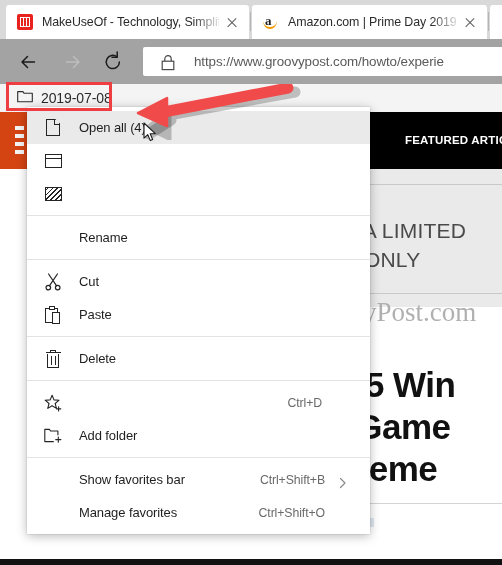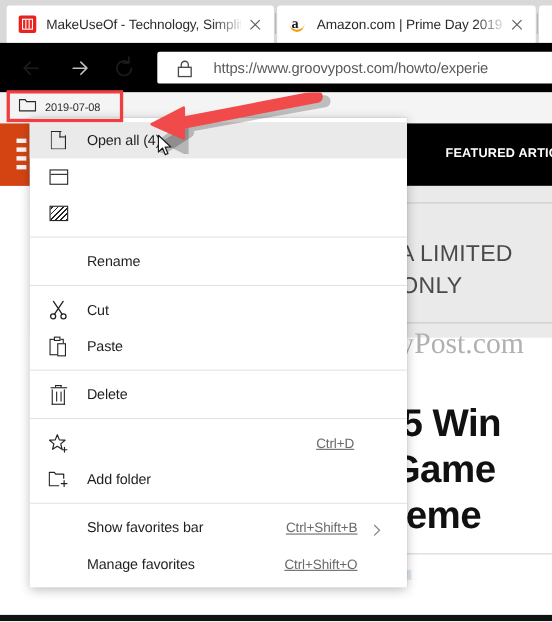--- a/index.html
+++ b/index.html
@@ -121,21 +121,21 @@
     background: #b4b4b4;
   }
   .tab-sep.s1 { left: 250px; }
   .tab-sep.s2 { left: 488px; }
 
   
   .navbar {
     position: absolute;
     left: 0; top: 39px;
     width: 502px; height: 45px;
-    background: #000000;
+    background: #a3a3a3;
   }
   .navbtn {
     position: absolute;
     top: 8px;
     width: 30px; height: 30px;
   }
   .navbtn svg { display: block; }
   .nav-back { left: 15px; }
   .nav-fwd  { left: 56px; }
   .nav-rel  { left: 98px; }
@@ -172,21 +172,21 @@
   }
   .favfolder {
     position: absolute;
     left: 10px; top: 2px;
     height: 24px;
     display: flex;
     align-items: center;
     padding: 0 7px;
   }
   .favfolder .fname {
-    font-size: 10px;
+    font-size: 14px;
     color: #2b2b2b;
     margin-left: 8px;
     letter-spacing: -0.1px;
   }
   .highlight-box {
     position: absolute;
     left: 6px; top: 82px;
     width: 106px; height: 29px;
     border: 3px solid #ef3e42;
     box-sizing: border-box;
@@ -347,21 +347,20 @@
     letter-spacing: -0.1px;
   }
   .mi.noicon .mi-label { margin-left: 52px; }
   .mi .mi-accel {
     position: absolute;
     right: 48px;
     font-size: 12.3px;
     color: #6a6a6a;
     white-space: nowrap;
     letter-spacing: -0.1px;
-    text-decoration: underline;
   }
   .mi .mi-accel.wide { right: 45px; }
   .mi .mi-chev {
     position: absolute;
     right: 22px;
     width: 10px; height: 10px;
   }
   .msep {
     height: 1px;
     background: #e3e3e3;

